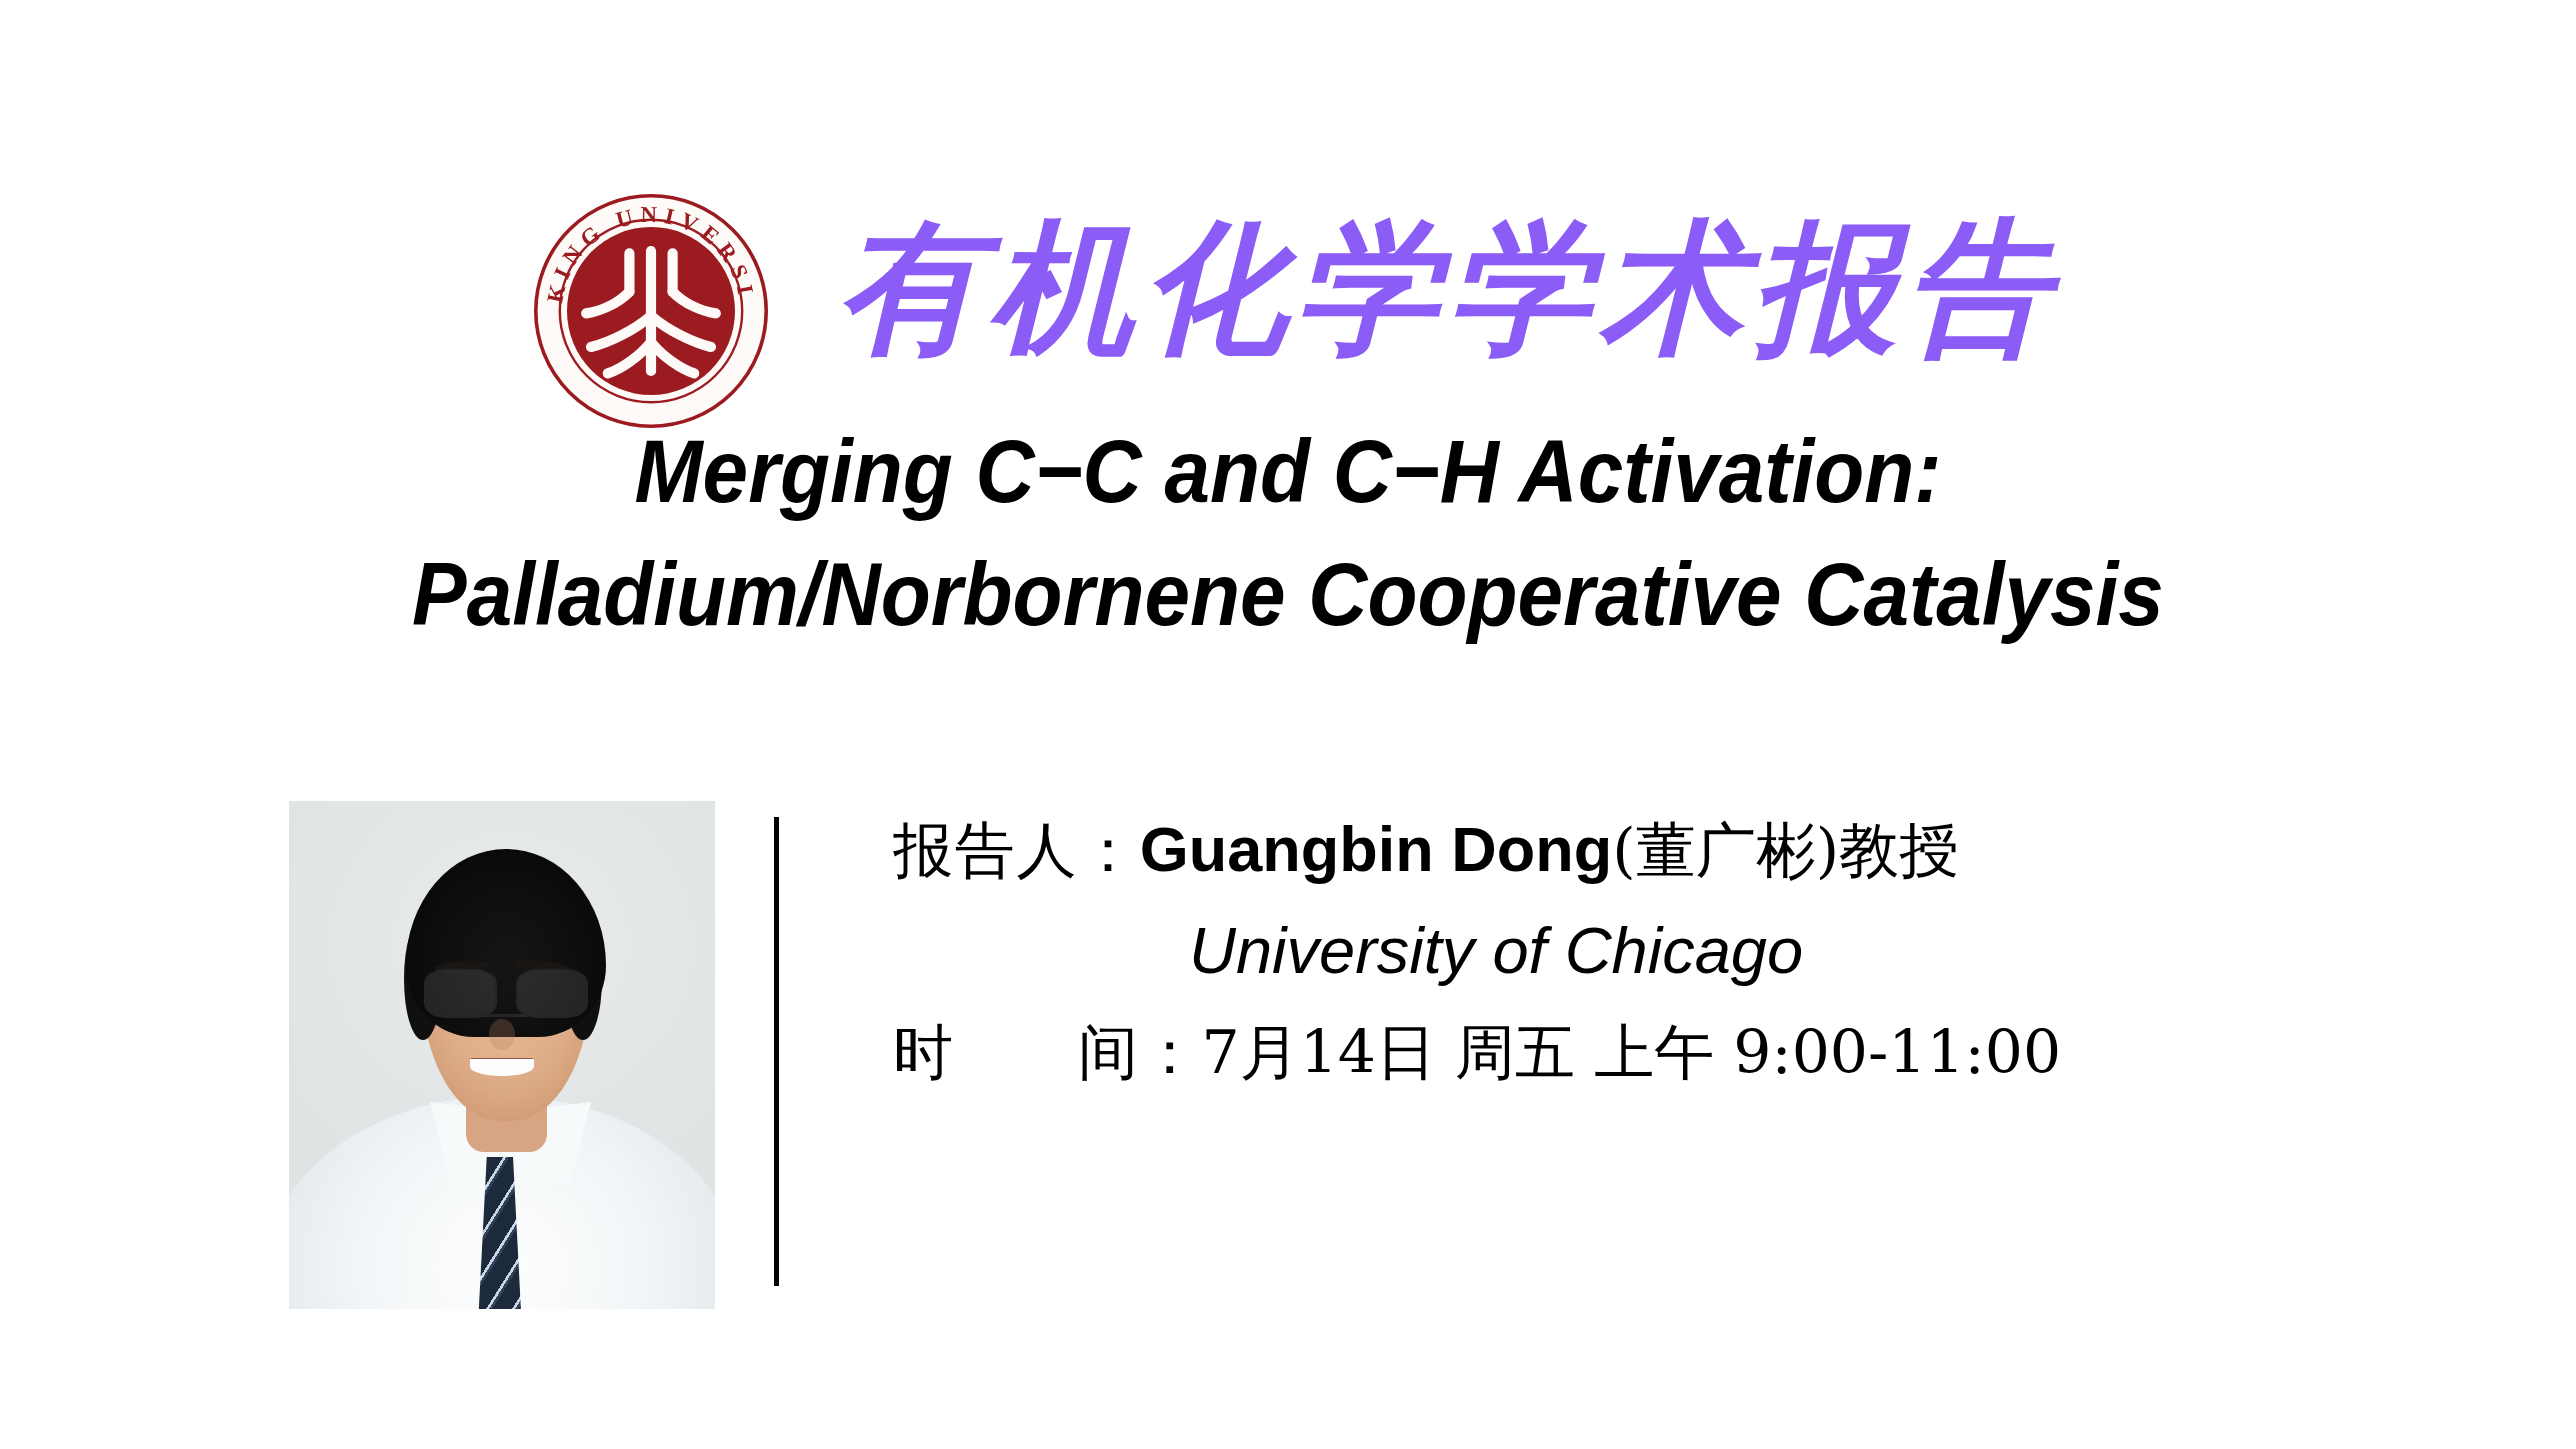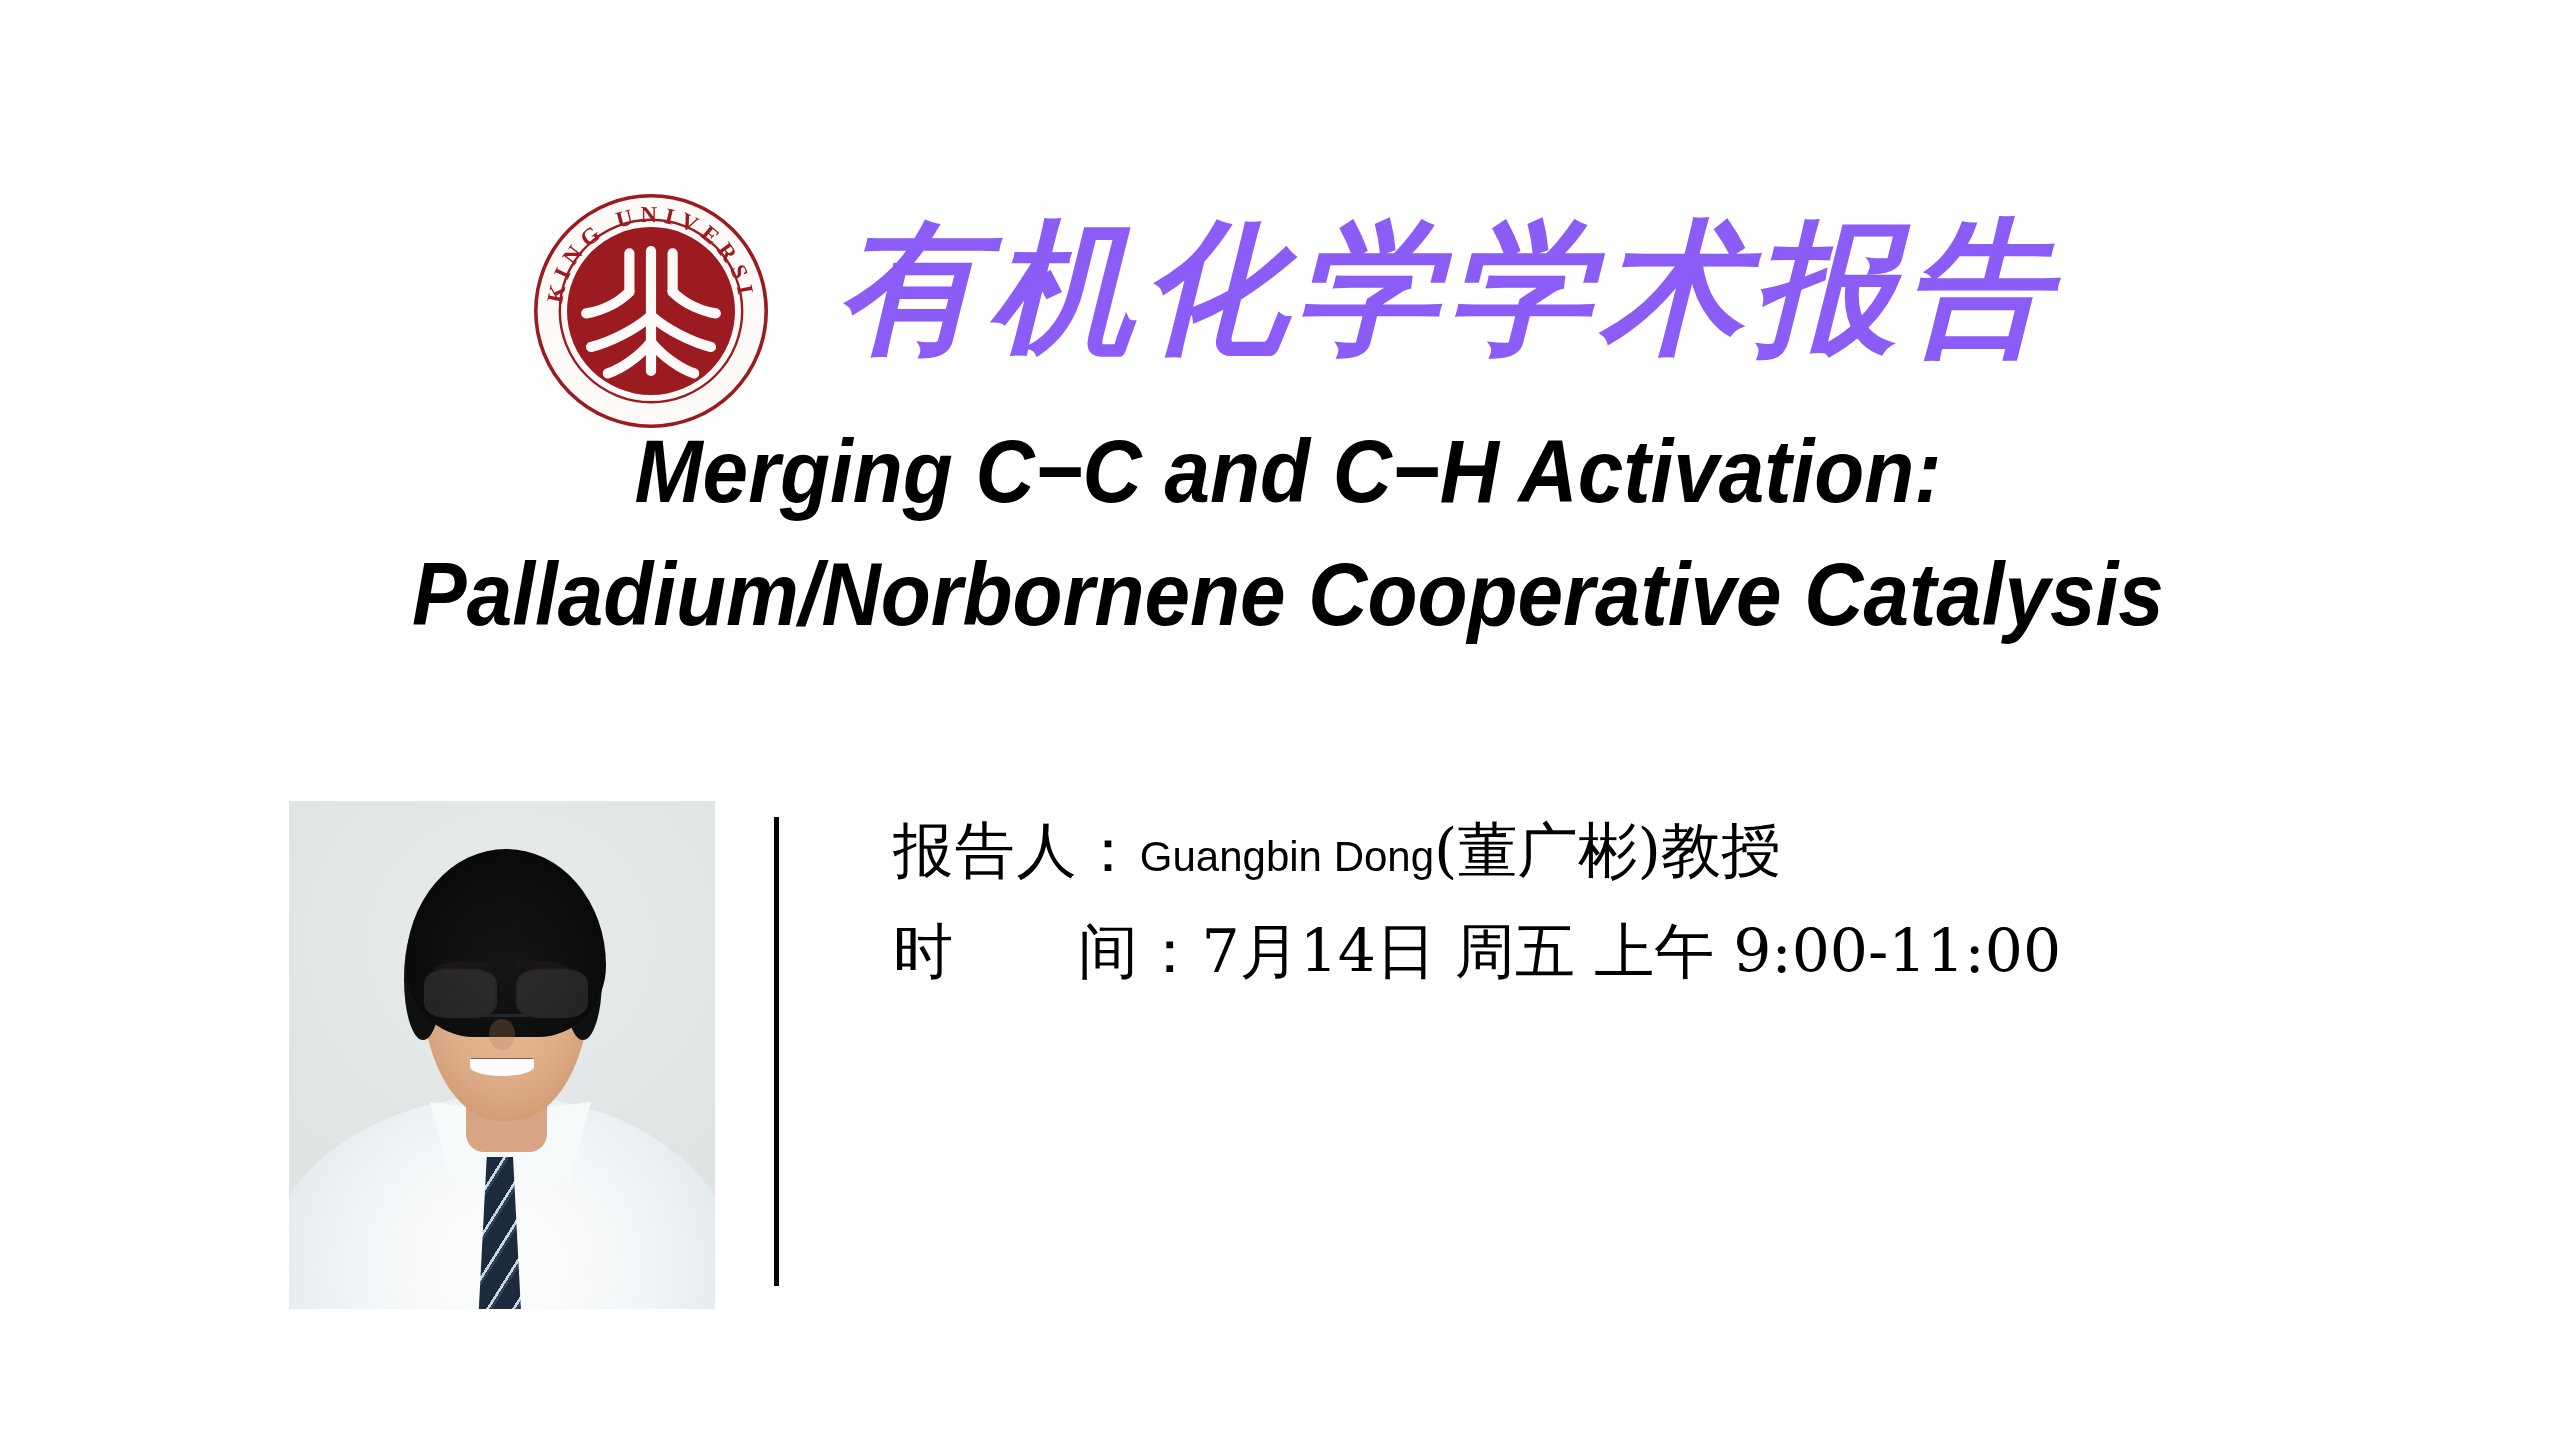--- a/index.html
+++ b/index.html
@@ -241,22 +241,22 @@
     height: 101px;
   }
   .cn {
     font-family: "DejaVu Serif", "Liberation Serif", serif;
     font-size: 60px;
     margin-top: 46px;
   }
   .cn-label { letter-spacing: 1.7px; }
   .en-bold {
     font-family: "Liberation Sans Narrow", "Liberation Sans", sans-serif;
-    font-weight: normal;
-    font-size: 42px;
+    font-weight: bold;
+    font-size: 63px;
   }
   .drow-affil {
     white-space: nowrap;
     color: #000000;
     font-family: "Liberation Sans Narrow", "Liberation Sans", sans-serif;
     font-style: italic;
     font-weight: normal;
     font-size: 65px;
     line-height: 101px;
     height: 101px;
@@ -331,20 +331,21 @@
   </div>
 
   <div class="divider"></div>
 
   <div class="details">
 
     <div class="drow">
       <span class="cn cn-label">报告人：</span><span class="en-bold">Guangbin Dong</span><span class="cn">(董广彬)</span><span class="cn">教授</span>
     </div>
 
+    <div class="drow-affil">University of Chicago</div>
 
     <div class="drow">
       <span class="cn cn-label">时　　间：</span><span class="cn">7月14日 周五 上午 9:00-11:00</span>
     </div>
 
 
 
   </div>
 
 </div>

